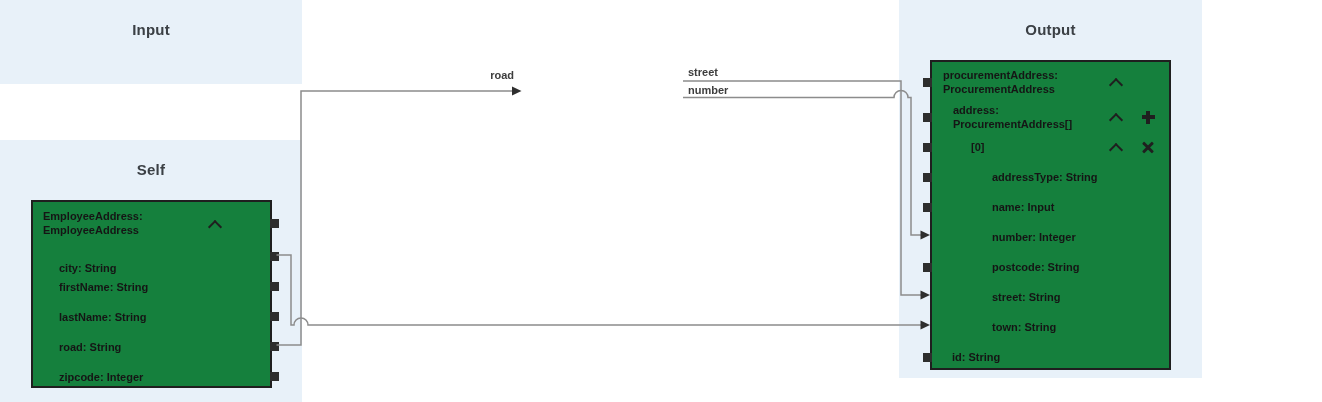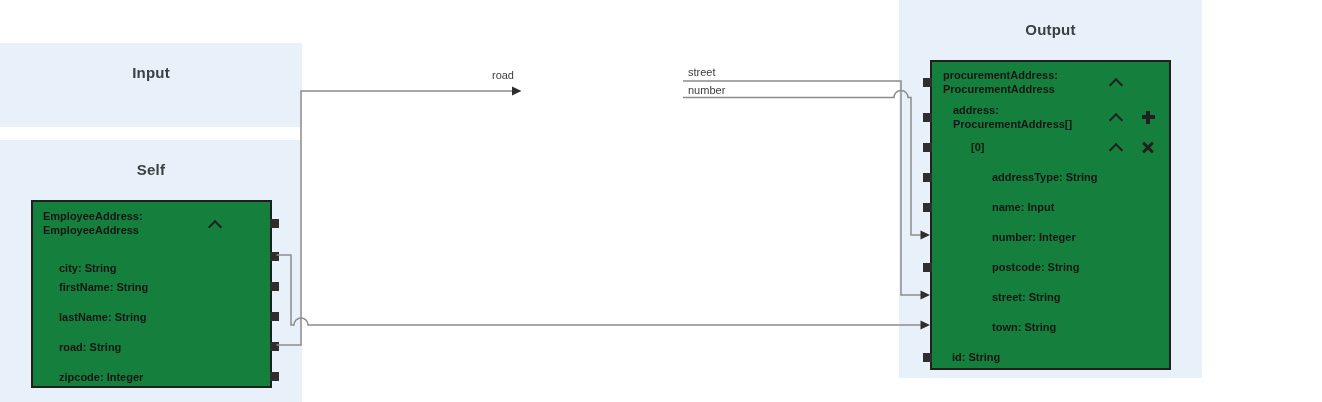--- a/index.html
+++ b/index.html
@@ -23,21 +23,21 @@
     position:absolute;box-sizing:border-box;background:#fff;
     border:2px solid #2b6cc4;border-radius:10px;
     display:flex;align-items:center;justify-content:center;
     font-size:11px;font-weight:bold;color:#151515;
   }
   .port-dark{position:absolute;width:9px;height:9px;background:#2e2e2e;}
   .port-open{
     position:absolute;width:11px;height:11px;background:#fff;
     border:1.5px solid #8c8c8c;box-sizing:border-box;
   }
-  .port-label{position:absolute;font-size:11px;color:#3d3d3d;line-height:12px;white-space:nowrap;}
+  .port-label{position:absolute;font-size:11px;color:#3d3d3d;line-height:12px;white-space:nowrap;font-weight:bold;}
   .icon-btn{
     position:absolute;width:18px;height:18px;padding:0;background:none;border:none;
     display:flex;align-items:center;justify-content:center;cursor:pointer;
   }
   .chevron-up{
     width:8px;height:8px;margin-top:5px;
     border-top:2.5px solid #1f1f1f;border-left:2.5px solid #1f1f1f;
     transform:rotate(45deg);
   }
   .plus-glyph{position:relative;width:13px;height:13px;}
@@ -49,21 +49,21 @@
   }
   .x-glyph::before{transform:rotate(45deg);}
   .x-glyph::after{transform:rotate(-45deg);}
   svg.edges{position:absolute;left:0;top:0;pointer-events:none;}
 </style>
 </head>
 <body>
 
 <div class="canvas">
 
-  <section class="panel" style="left:0;top:0;width:302px;height:84px;margin-top:43px;">
+  <section class="panel" style="left:0;top:0;width:302px;height:84px;">
     <h2 class="panel-title" style="top:21px;margin:0;">Input</h2>
   </section>
 
   <section class="panel" style="left:0;top:140px;width:302px;height:262px;">
     <h2 class="panel-title" style="top:21px;margin:0;">Self</h2>
   </section>
 
   <section class="panel" style="left:899px;top:0;width:303px;height:378px;">
     <h2 class="panel-title" style="top:21px;margin:0;">Output</h2>
   </section>

